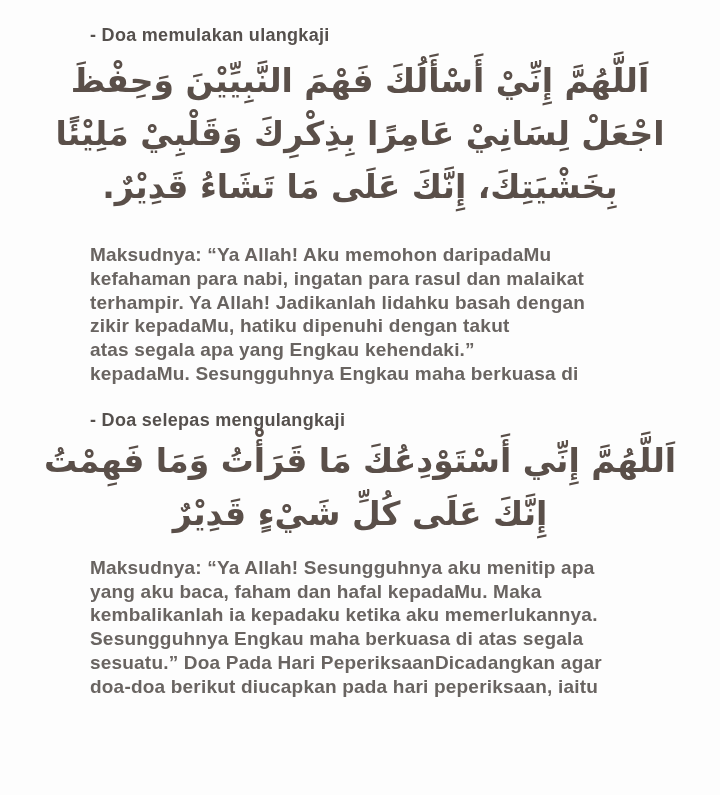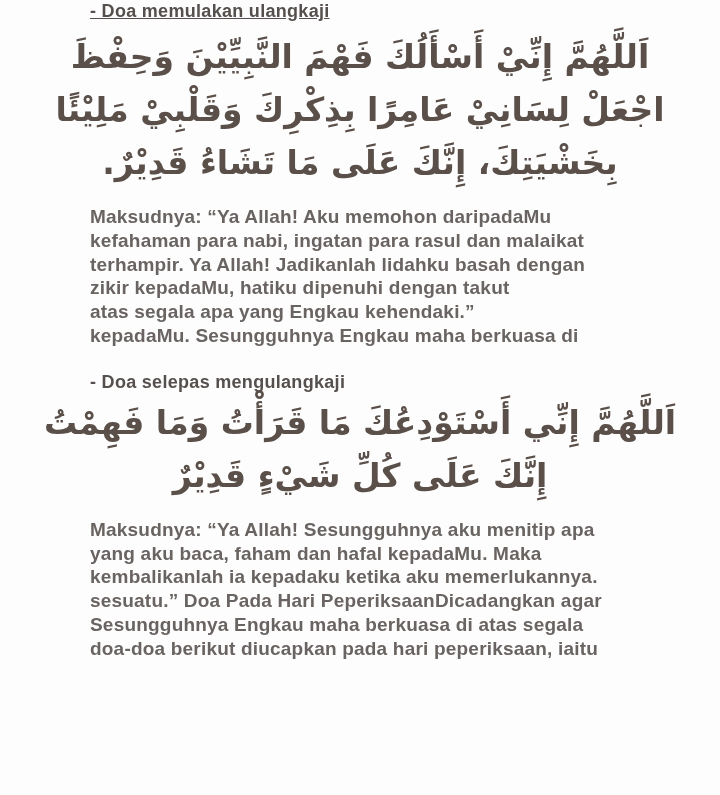--- a/index.html
+++ b/index.html
@@ -21,21 +21,21 @@
   }
   .heading {
     margin-left: 90px;
     margin-right: 30px;
     font-size: 18px;
     font-weight: bold;
     letter-spacing: 0.3px;
     color: #55504d;
     line-height: 22px;
   }
-  .heading-1 { padding-top: 0; text-decoration: underline; }
+  .heading-1 { padding-top: 24px; }
   .heading-2 { margin-top: 23px; }
   .arabic-block {
     direction: rtl;
     width: 660px;
     margin: 8px auto 0 auto;
     text-align: center;
   }
   .arabic-block-2 { margin-top: 3px; }
   .ar-line {
     font-family: "DejaVu Sans", sans-serif;
@@ -47,21 +47,21 @@
   }
   .translation {
     margin-left: 90px;
     width: 580px;
     font-size: 19px;
     font-weight: bold;
     letter-spacing: 0.2px;
     color: #696461;
     line-height: 23.8px;
   }
-  .translation-1 { margin-top: 16px; }
+  .translation-1 { margin-top: 30px; }
   .translation-2 { margin-top: 16px; }
   .tr-line { white-space: nowrap; }
 </style>
 </head>
 <body>
 
 <div class="page">
 
   <section class="section">
     <div class="heading heading-1">- Doa memulakan ulangkaji</div>
@@ -87,19 +87,19 @@
 
     <div class="arabic-block arabic-block-2" dir="rtl" lang="ar">
       <div class="ar-line">اَللَّهُمَّ إِنِّي أَسْتَوْدِعُكَ مَا قَرَأْتُ وَمَا فَهِمْتُ</div>
       <div class="ar-line">إِنَّكَ عَلَى كُلِّ شَيْءٍ قَدِيْرٌ</div>
     </div>
 
     <div class="translation translation-2">
       <div class="tr-line">Maksudnya: “Ya Allah! Sesungguhnya aku menitip apa</div>
       <div class="tr-line">yang aku baca, faham dan hafal kepadaMu. Maka</div>
       <div class="tr-line">kembalikanlah ia kepadaku ketika aku memerlukannya.</div>
+      <div class="tr-line">Sesungguhnya Engkau maha berkuasa di atas segala</div>
       <div class="tr-line">sesuatu.” Doa Pada Hari PeperiksaanDicadangkan agar</div>
-      <div class="tr-line">Sesungguhnya Engkau maha berkuasa di atas segala</div>
       <div class="tr-line">doa-doa berikut diucapkan pada hari peperiksaan, iaitu</div>
     </div>
   </section>
 
 </div>
 
 </body></html>

